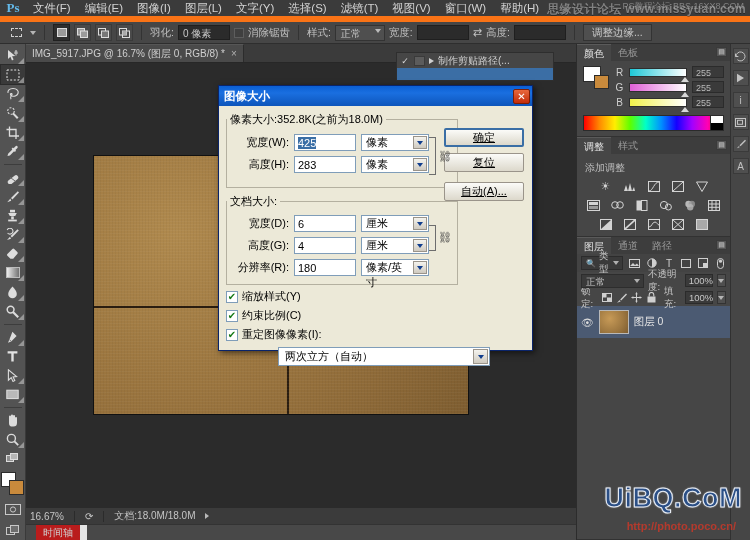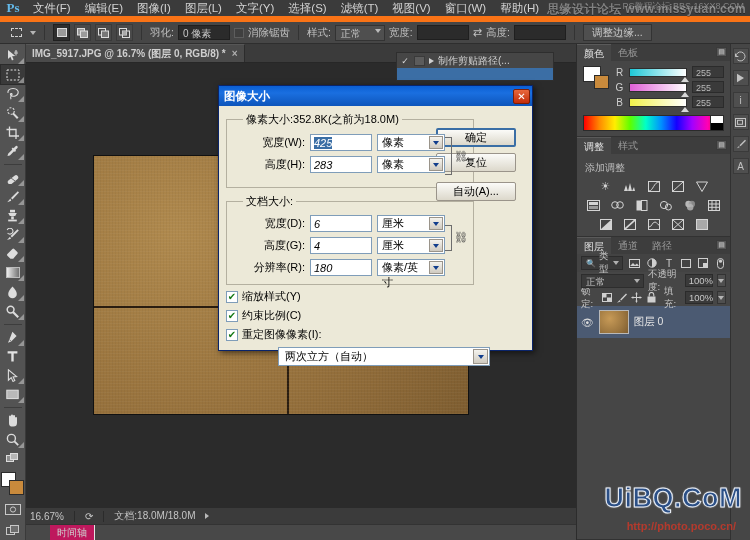--- a/index.html
+++ b/index.html
@@ -112,21 +112,21 @@
   #fg { position:absolute; left:0; top:0; width:15px;height:15px;background:#fff;border:1px solid #2b2b2b;}
   #bg { position:absolute; left:8px; top:8px; width:15px;height:15px;background:#c98a3c;border:1px solid #2b2b2b;}
   #qmask { width:22px;height:16px;display:flex;align-items:center;justify-content:center;margin-top:6px;}
 
   
   #docarea { flex:1; display:flex; flex-direction:column; background:#2b2b2b; min-width:0; }
   #doctabs { height:19px; background:#3b3b3b; display:flex; align-items:flex-end; border-bottom:1px solid #272727;}
   #doctab {
     background:#4a4a4a; color:#cfcfcf; font-size:10px; height:18px; line-height:18px;
     padding:0 6px; display:flex; align-items:center; gap:6px;
-    border-right:1px solid #2c2c2c; border-top:1px solid #565656;font-weight:bold;
+    border-right:1px solid #2c2c2c; border-top:1px solid #565656;
   }
   #doctab .x { font-size:10px; color:#b0b0b0; }
   #canvaswrap { flex:1; position:relative; background:#2b2b2b; overflow:hidden; }
   #canvas {
     position:absolute; left:68px; top:93px; width:374px; height:258px;
     background:
       linear-gradient(90deg, transparent 0, transparent 193px, #2a1d10 193px, #2a1d10 195px, transparent 195px),
       linear-gradient(180deg, transparent 0, transparent 150px, #2a1d10 150px, #2a1d10 152px, transparent 152px),
       radial-gradient(circle at 22% 30%, #b08a4e 0%, #9d7740 42%, #8e6a38 72%, #7e5d30 100%);
     box-shadow: 0 0 0 1px #111;
@@ -145,22 +145,22 @@
     height:17px; background:#3b3b3b; border-top:1px solid #2b2b2b;
     display:flex; align-items:center; font-size:10px; color:#c5c5c5; gap:10px; padding-left:4px;
   }
   .sb-sep{width:1px;height:11px;background:#2b2b2b;}
   .sb-arrow{ border-left:4px solid #b9b9b9; border-top:3px solid transparent; border-bottom:3px solid transparent; }
   #timelinebar {
     height:16px; background:#484848; border-top:1px solid #333;
     display:flex; align-items:center;
   }
   #timelinetab{
-    background:#be185d; color:#cfcfcf; font-size:10px; height:15px; line-height:15px;
-    padding:0 7px; margin-left:24px; border-right:1px solid #e5e5e5;
+    background:#b91c1c; color:#cfcfcf; font-size:10px; height:15px; line-height:15px;
+    padding:0 7px; margin-left:10px; border-right:7px solid #e5e5e5;
   }
 
   
   #rightdock { width:174px; background:#404040; border-left:1px solid #2c2c2c; display:flex; }
   #panels { flex:1; display:flex; flex-direction:column; min-width:0;}
   #railR { width:20px; background:#464646; border-left:1px solid #313131; padding-top:4px;
            display:flex; flex-direction:column; align-items:center; gap:6px;}
   .rail-ic { width:16px;height:16px; display:flex;align-items:center;justify-content:center;
              color:#c2c2c2; font-size:10px; background:#4f4f4f; border:1px solid #3a3a3a;}
 
@@ -239,27 +239,27 @@
     display:flex; align-items:center; padding-left:5px; justify-content:space-between;
   }
   #dlg-close {
     width:17px;height:15px;margin-right:2px;
     background:linear-gradient(180deg,#e8673c,#c32d0b);
     border:1px solid #7d1c05; border-radius:2px;
     color:#fff;font-size:10px;font-weight:bold;
     display:flex;align-items:center;justify-content:center;
   }
   #dlg-body{ padding:6px 7px; position:relative; height:246px;}
-  fieldset{ border:1px solid #b4b0a0; padding:6px 8px 8px 16px; }
+  fieldset{ border:1px solid #b4b0a0; padding:6px 8px 8px 0; }
   legend{ font-size:11px; padding:0 3px; }
   .frow{ display:flex; align-items:center; gap:5px; margin-bottom:5px; }
   .flabel{ width:62px; text-align:right; font-size:11px; }
   .ftext{
     width:62px; height:17px; line-height:16px; background:#fff;
-    border:1px solid #7f9db9; font-size:11px; padding:0 3px;font-style:italic;
+    border:1px solid #7f9db9; font-size:11px; padding:0 3px;
   }
   .ftext .sel{ background:#3a6ea5; color:#fff; }
   .fsel{
     width:68px; height:17px; line-height:15px; background:#fff;
     border:1px solid #7f9db9; font-size:11px; padding:0 16px 0 4px;
     position:relative;
   }
   .fsel .arrow{
     position:absolute; right:1px; top:1px; width:14px; height:13px;
     background:linear-gradient(180deg,#f4f3ee,#cfcac0);
@@ -275,21 +275,21 @@
        display:flex;align-items:center;justify-content:center;
        font-size:10px;color:#167a16;line-height:10px;}
   #resample-sel{
     margin:5px 0 0 52px; width:212px; height:19px; line-height:17px;
     background:#fff;border:1px solid #7f9db9;font-size:11px;padding:0 18px 0 6px;position:relative;
   }
   #resample-sel .arrow{position:absolute;right:1px;top:1px;width:15px;height:15px;
     background:linear-gradient(180deg,#f4f3ee,#cfcac0);border:1px solid #9a948a;
     display:flex;align-items:center;justify-content:center;}
   #resample-sel .arrow i{border-left:3px solid transparent;border-right:3px solid transparent;border-top:4px solid #113d8c;}
-  #dlg-buttons{ position:absolute; right:16px; top:22px; width:80px; }
+  #dlg-buttons{ position:absolute; right:8px; top:22px; width:80px;text-decoration:underline; }
   .dbtn{
     width:80px; height:19px; margin-bottom:6px;
     background:linear-gradient(180deg,#fbfbf8,#dcd8cb);
     border:1px solid #9a948a; border-radius:2px;
     font-size:11px; display:flex;align-items:center;justify-content:center;
   }
   .dbtn.def{ border:2px solid #3a6ea5; }
 
   
   #wm-bottom{

